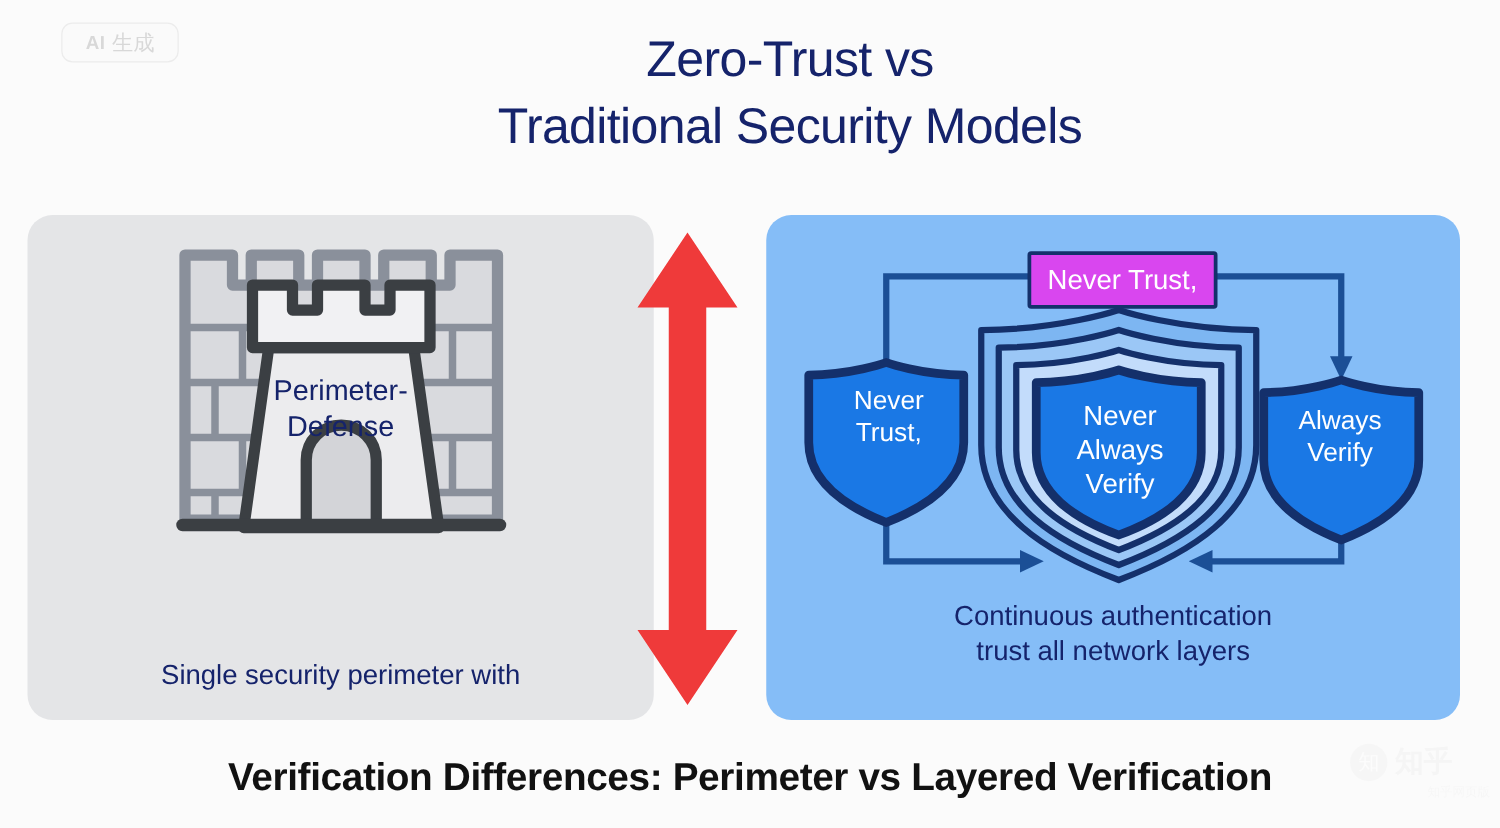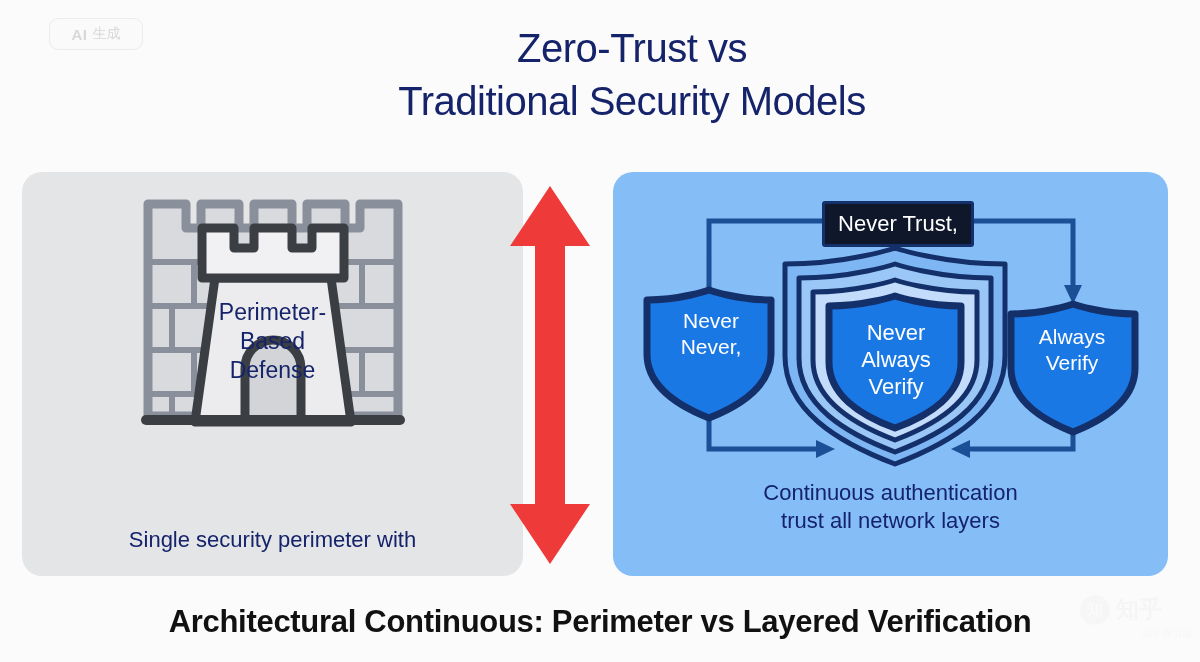--- a/index.html
+++ b/index.html
@@ -32,21 +32,21 @@
     z-index: 20;
     margin-left: 32px;
   }
   .ai-badge .ai-mark {
     font-size: 15px;
     font-weight: bold;
     color: #d8d8d8;
     letter-spacing: 0.5px;
   }
   .ai-badge .ai-cn {
-    font-size: 14px;
+    font-size: 17px;
     color: #d8d8d8;
   }
 
   
   .title {
     position: absolute;
     top: 22px;
     left: 0;
     width: 1200px;
     text-align: center;
@@ -140,21 +140,21 @@
     top: 0;
     width: 555px;
     height: 310px;
   }
   .never-trust-box {
     position: absolute;
     left: 209px;
     top: 29px;
     width: 146px;
     height: 40px;
-    background: #0f172a;
+    background: #d946ef;
     border: 3.5px solid #14306b;
     border-radius: 3px;
     display: flex;
     align-items: center;
     justify-content: center;
     color: #ffffff;
     font-size: 22px;
     z-index: 6;
   }
   .shield-label {
@@ -273,21 +273,20 @@
 
         <path d="M66 88 L66 38 L98 38 L98 58 L118 58 L118 38 L156 38 L156 58 L176 58 L176 38 L208 38 L208 88 Z" fill="#f1f1f3" stroke="#3b3f43" stroke-width="9" stroke-linejoin="round"></path>
 
         <path d="M109 232 L109 178 A28 28 0 0 1 165 178 L165 232" fill="#d3d4d8" stroke="#3b3f43" stroke-width="9" stroke-linejoin="round"></path>
 
         <line x1="10" y1="230" x2="264" y2="230" stroke="#3b3f43" stroke-width="10" stroke-linecap="round"></line>
       </svg>
 
       <div class="castle-text">
         <div>Perimeter-</div>
-        <div>Based</div>
         <div>Defense</div>
       </div>
     </div>
 
     <div class="panel-caption">
       <div>Single security perimeter with</div>
     </div>
   </div>
 
   <div class="red-arrow">
@@ -324,21 +323,21 @@
 
         <path d="M460 132 C 460 132 488 142 522 142 L522 196 C522 227 493 247 460 260 C427 247 398 227 398 196 L398 142 C432 142 460 132 460 132 Z" fill="#1a78e5" stroke="#14306b" stroke-width="7" stroke-linejoin="round"></path>
       </svg>
 
       
       <div class="never-trust-box">Never Trust,</div>
 
       
       <div class="shield-label shield-label-left">
         <div>Never</div>
-        <div>Never,</div>
+        <div>Trust,</div>
       </div>
 
       <div class="shield-label shield-label-center">
         <div>Never</div>
         <div>Always</div>
         <div>Verify</div>
       </div>
 
       <div class="shield-label shield-label-right">
         <div>Always</div>
@@ -346,21 +345,21 @@
       </div>
     </div>
 
     <div class="panel-caption">
       <div>Continuous authentication</div>
       <div>trust all network layers</div>
     </div>
   </div>
 </div>
 
-<div class="bottom-caption">Architectural Continuous: Perimeter vs Layered Verification</div>
+<div class="bottom-caption">Verification Differences: Perimeter vs Layered Verification</div>
 
 <div class="watermark">
   <div class="wm-row">
     <div class="wm-circle">
         <span>知</span>
       </div>
     <div class="wm-text">知乎</div>
   </div>
   <div class="wm-sub">知乎网页版</div>
 </div>

